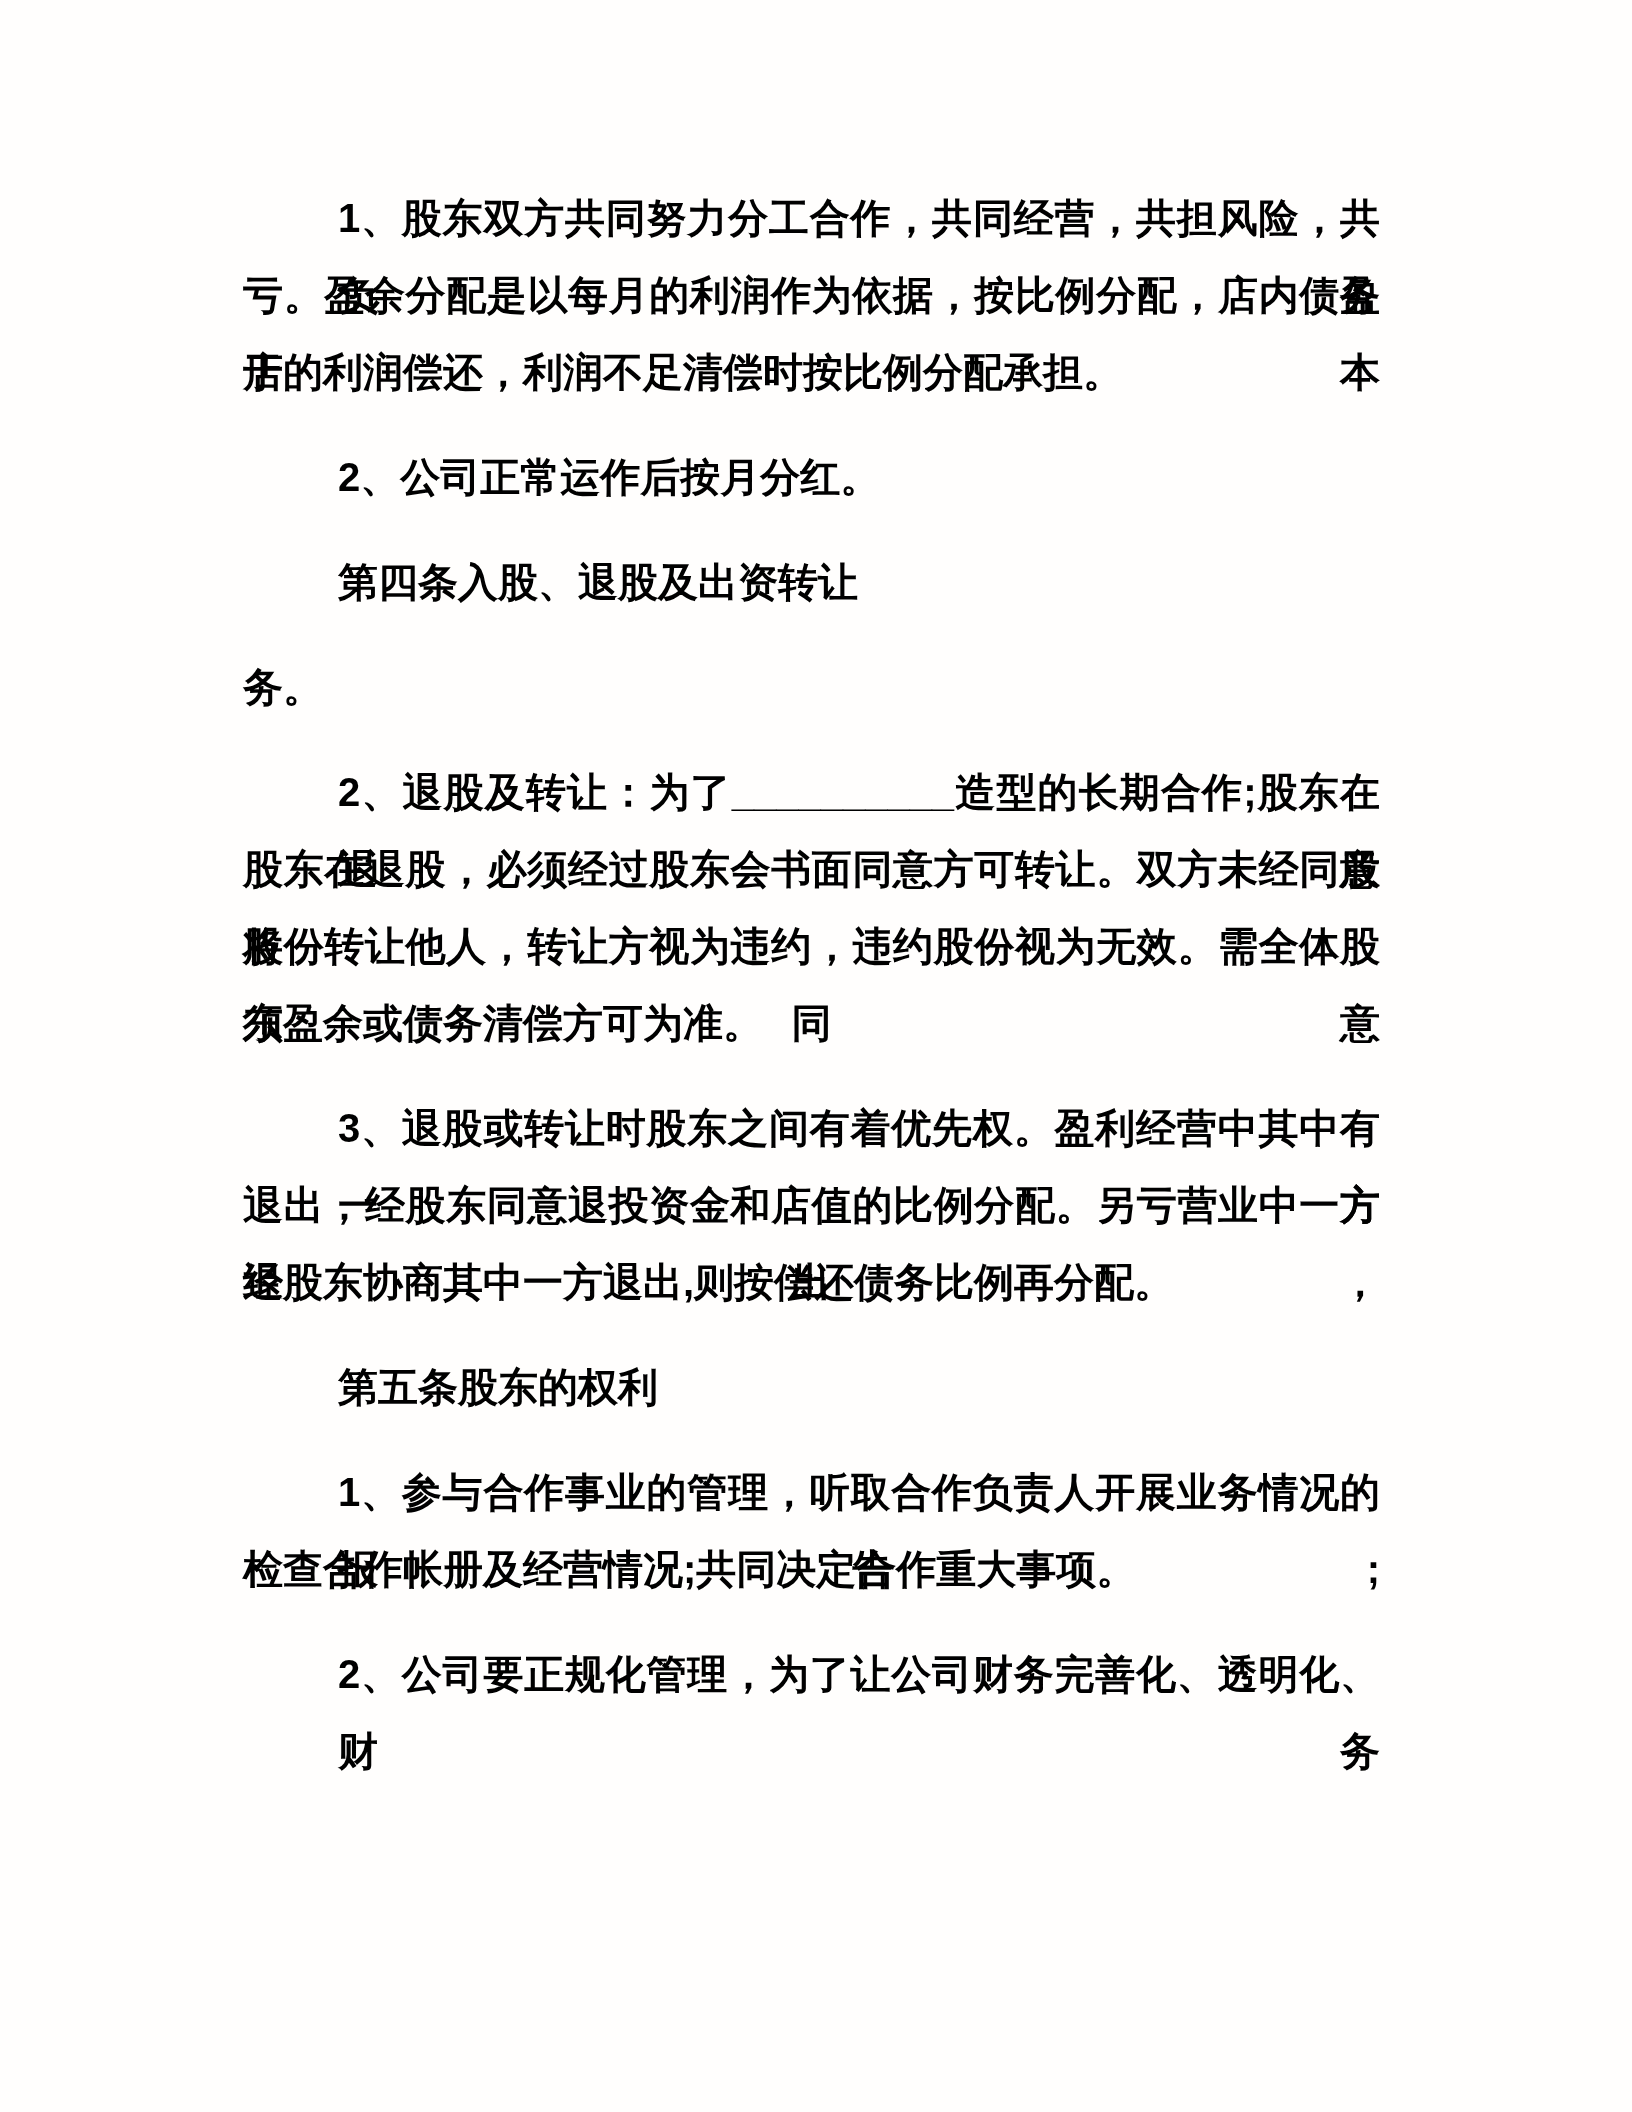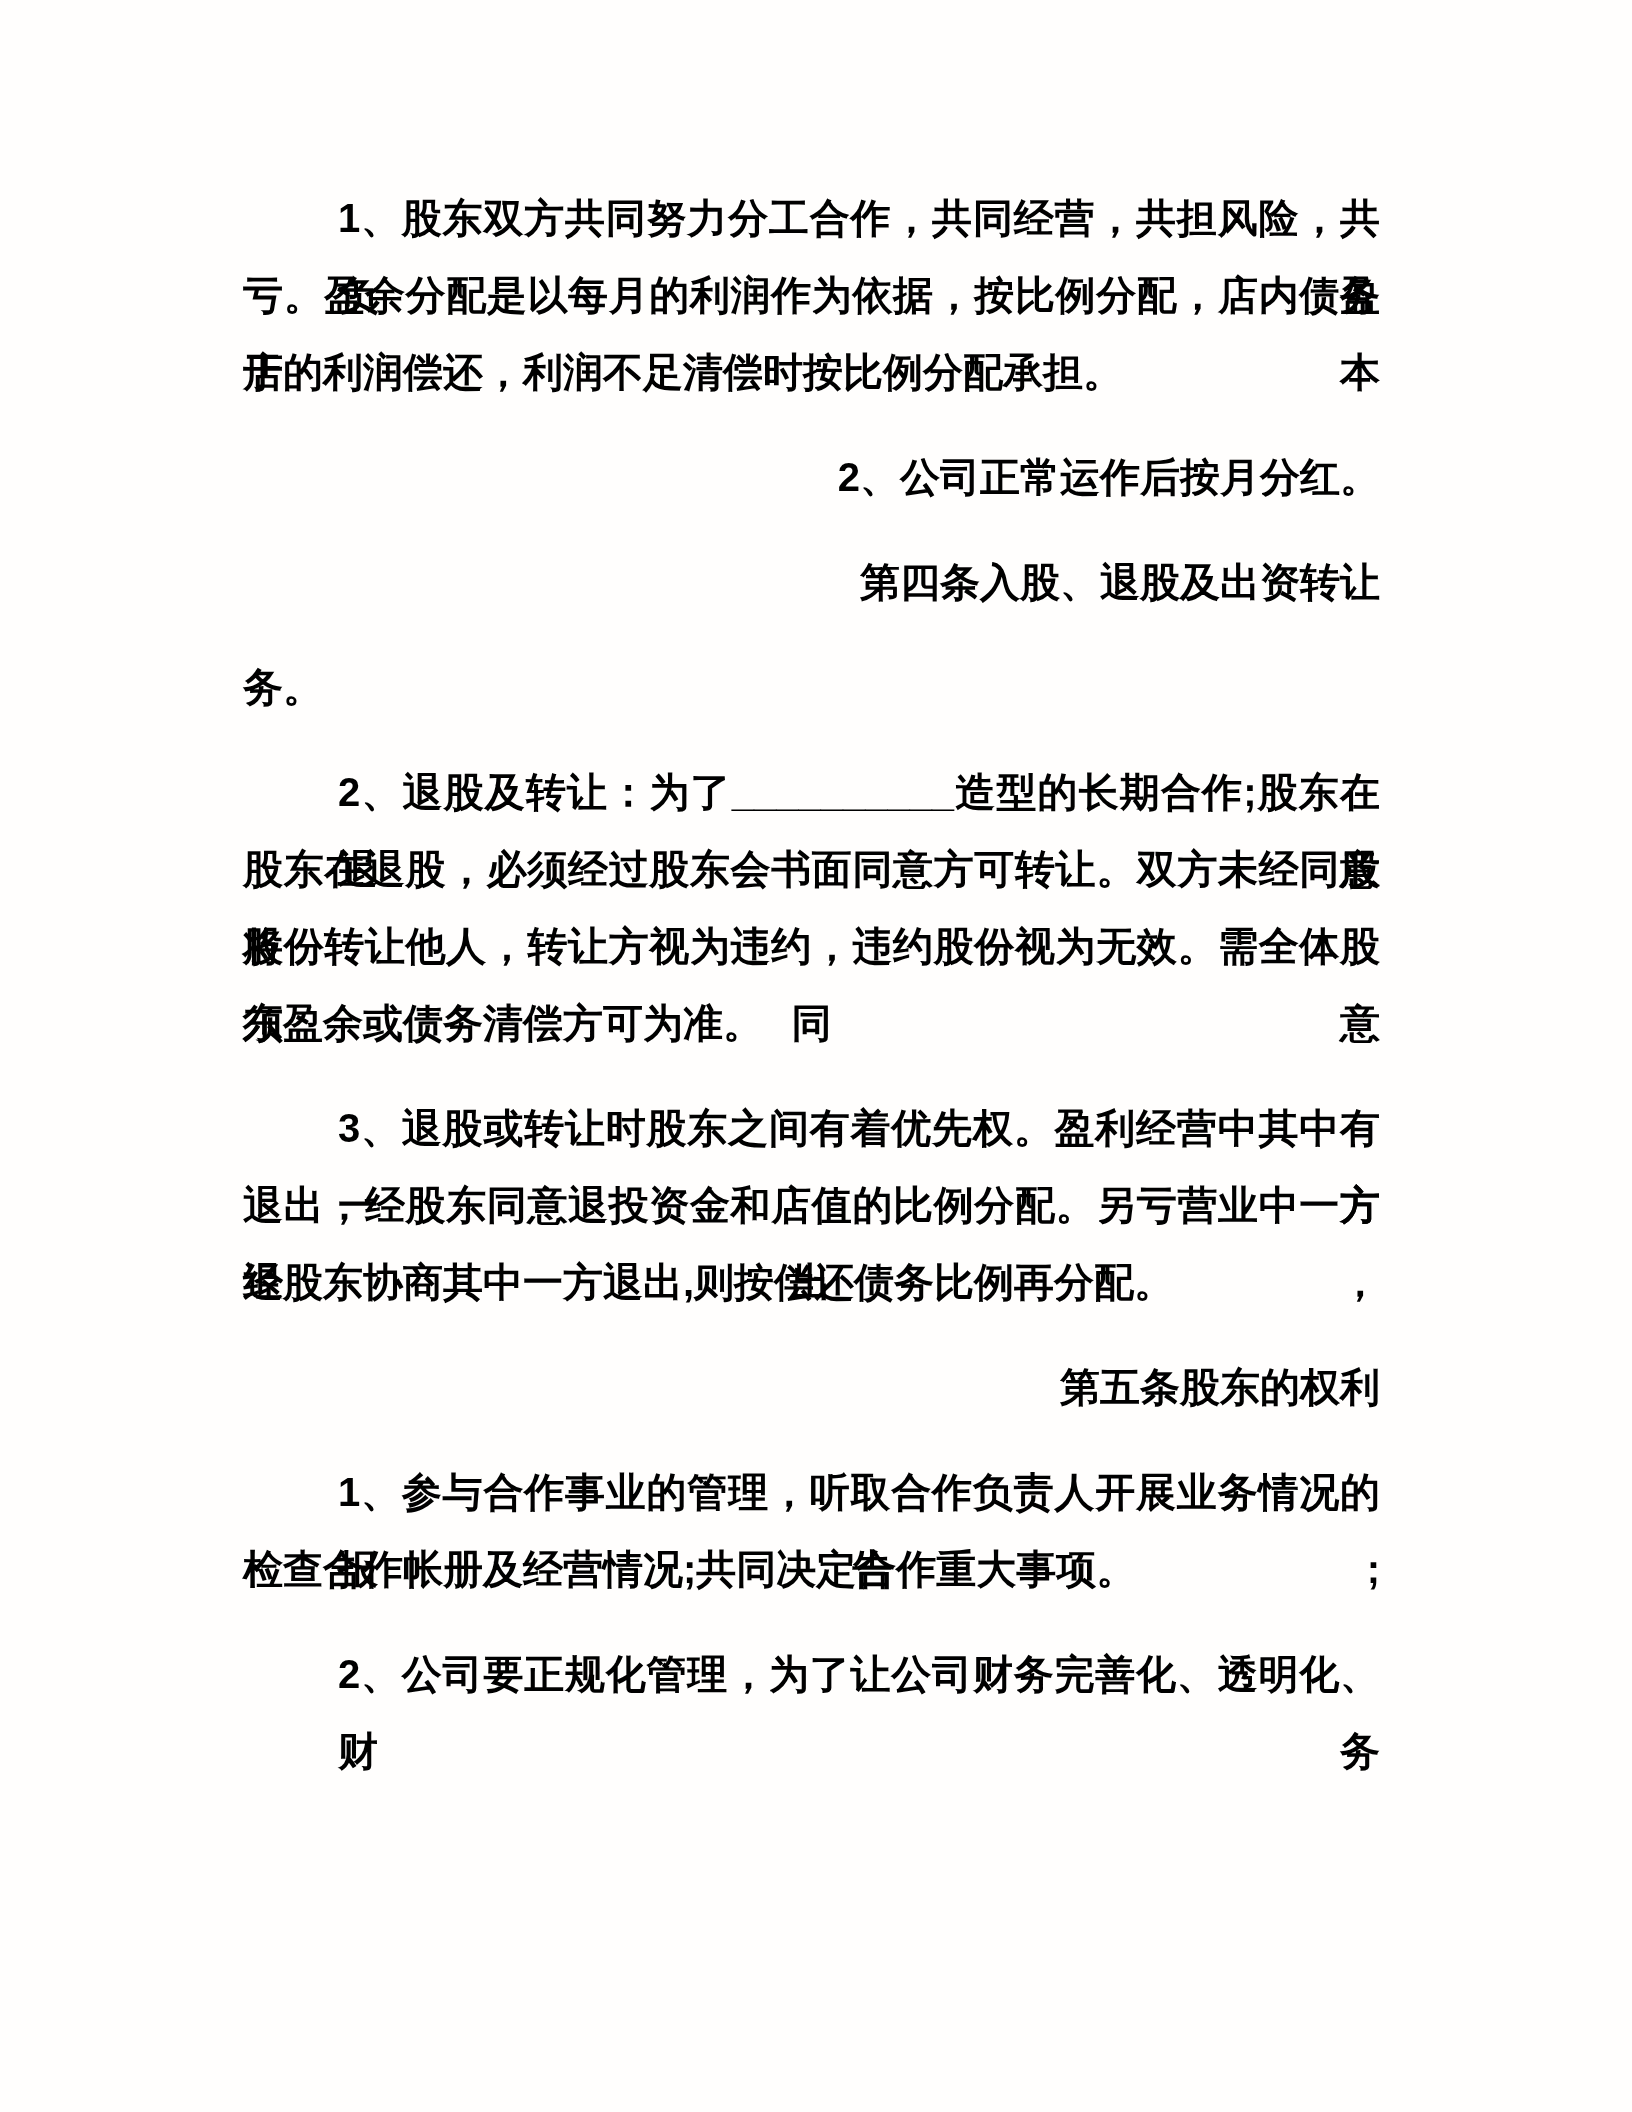--- a/index.html
+++ b/index.html
@@ -38,21 +38,20 @@
   }
   .line {
     font-size: 40px;
     line-height: 77px;
     height: 77px;
     white-space: nowrap;
     overflow: visible;
   }
   .line.indent {
     padding-left: 95px;
-    text-align: right;
   }
   .line.fill {
     white-space: normal;
     text-align: justify;
     text-align-last: justify;
     text-justify: inter-character;
   }
 </style>
 </head>
 <body>

